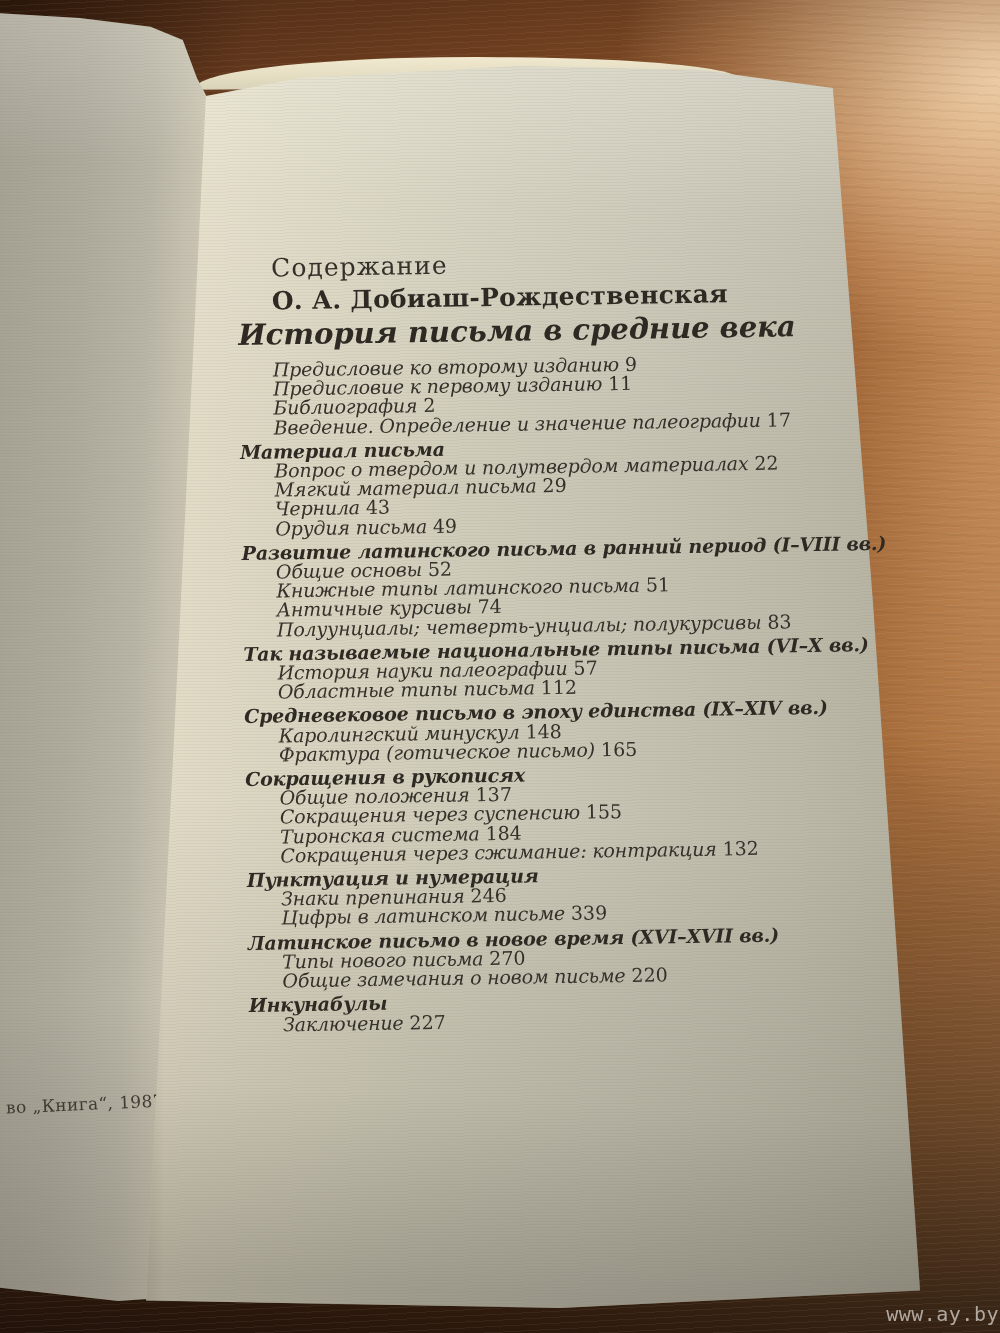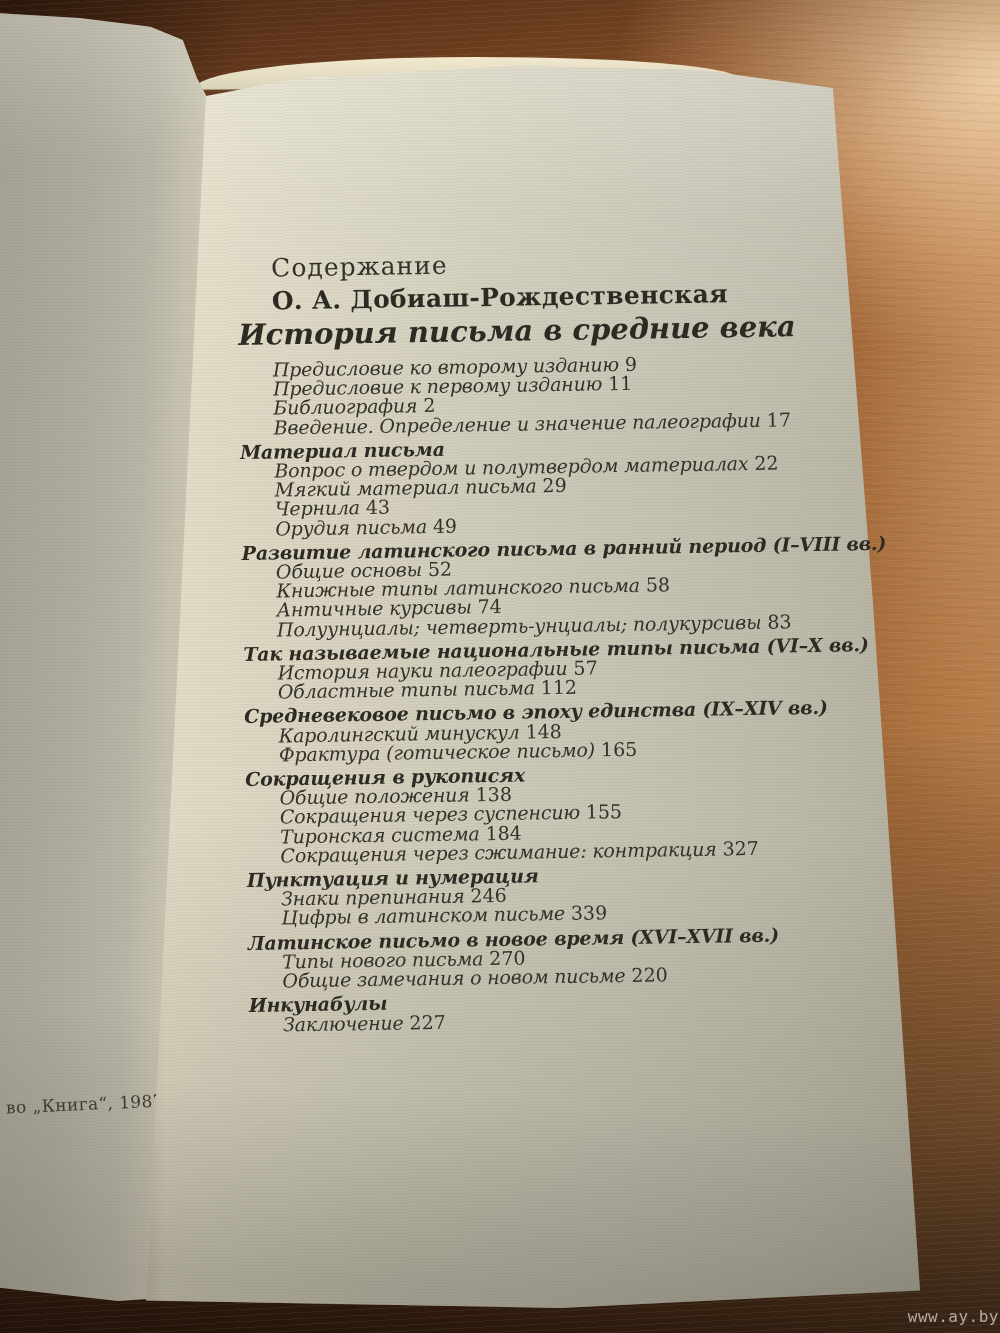--- a/index.html
+++ b/index.html
@@ -97,21 +97,21 @@
   .toc-row.heading {
     font-weight: bold; font-style: italic; margin-top: 5px;
     letter-spacing: -0.2px; color: #2e2a23;
   }
   .toc-row .pg { font-style: normal; margin-left: 6px; letter-spacing: 0; }
 
   
   .watermark {
     position: absolute; right: 1px; bottom: 7px;
     font-family: "DejaVu Sans Mono", "Liberation Mono", monospace;
-    font-size: 16px; color: #c6c0b9; opacity: 0.85;
+    font-size: 20px; color: #c6c0b9; opacity: 0.85;
     letter-spacing: 0.5px;
     margin-top: 25px;
   }
 </style>
 </head>
 <body>
 
 <div class="scene">
 
   <div class="wood"></div>
@@ -137,34 +137,34 @@
         <div class="toc-row entry"><span class="lbl">Предисловие к первому изданию</span><span class="pg">11</span></div>
         <div class="toc-row entry"><span class="lbl">Библиография</span><span class="pg">2</span></div>
         <div class="toc-row entry"><span class="lbl">Введение. Определение и значение палеографии</span><span class="pg">17</span></div>
         <div class="toc-row heading"><span class="lbl">Материал письма</span></div>
         <div class="toc-row entry"><span class="lbl">Вопрос о твердом и полутвердом материалах</span><span class="pg">22</span></div>
         <div class="toc-row entry"><span class="lbl">Мягкий материал письма</span><span class="pg">29</span></div>
         <div class="toc-row entry"><span class="lbl">Чернила</span><span class="pg">43</span></div>
         <div class="toc-row entry"><span class="lbl">Орудия письма</span><span class="pg">49</span></div>
         <div class="toc-row heading"><span class="lbl">Развитие латинского письма в ранний период (I–VIII вв.)</span></div>
         <div class="toc-row entry"><span class="lbl">Общие основы</span><span class="pg">52</span></div>
-        <div class="toc-row entry"><span class="lbl">Книжные типы латинского письма</span><span class="pg">58</span></div>
+        <div class="toc-row entry"><span class="lbl">Книжные типы латинского письма</span><span class="pg">51</span></div>
         <div class="toc-row entry"><span class="lbl">Античные курсивы</span><span class="pg">74</span></div>
         <div class="toc-row entry"><span class="lbl">Полуунциалы; четверть-унциалы; полукурсивы</span><span class="pg">83</span></div>
         <div class="toc-row heading"><span class="lbl">Так называемые национальные типы письма (VI–X вв.)</span></div>
         <div class="toc-row entry"><span class="lbl">История науки палеографии</span><span class="pg">57</span></div>
         <div class="toc-row entry"><span class="lbl">Областные типы письма</span><span class="pg">112</span></div>
         <div class="toc-row heading"><span class="lbl">Средневековое письмо в эпоху единства (IX–XIV вв.)</span></div>
         <div class="toc-row entry"><span class="lbl">Каролингский минускул</span><span class="pg">148</span></div>
         <div class="toc-row entry"><span class="lbl">Фрактура (готическое письмо)</span><span class="pg">165</span></div>
         <div class="toc-row heading"><span class="lbl">Сокращения в рукописях</span></div>
-        <div class="toc-row entry"><span class="lbl">Общие положения</span><span class="pg">138</span></div>
+        <div class="toc-row entry"><span class="lbl">Общие положения</span><span class="pg">137</span></div>
         <div class="toc-row entry"><span class="lbl">Сокращения через суспенсию</span><span class="pg">155</span></div>
         <div class="toc-row entry"><span class="lbl">Тиронская система</span><span class="pg">184</span></div>
-        <div class="toc-row entry"><span class="lbl">Сокращения через сжимание: контракция</span><span class="pg">327</span></div>
+        <div class="toc-row entry"><span class="lbl">Сокращения через сжимание: контракция</span><span class="pg">132</span></div>
         <div class="toc-row heading"><span class="lbl">Пунктуация и нумерация</span></div>
         <div class="toc-row entry"><span class="lbl">Знаки препинания</span><span class="pg">246</span></div>
         <div class="toc-row entry"><span class="lbl">Цифры в латинском письме</span><span class="pg">339</span></div>
         <div class="toc-row heading"><span class="lbl">Латинское письмо в новое время (XVI–XVII вв.)</span></div>
         <div class="toc-row entry"><span class="lbl">Типы нового письма</span><span class="pg">270</span></div>
         <div class="toc-row entry"><span class="lbl">Общие замечания о новом письме</span><span class="pg">220</span></div>
         <div class="toc-row heading"><span class="lbl">Инкунабулы</span></div>
         <div class="toc-row entry"><span class="lbl">Заключение</span><span class="pg">227</span></div>
       </div>
   </div>

